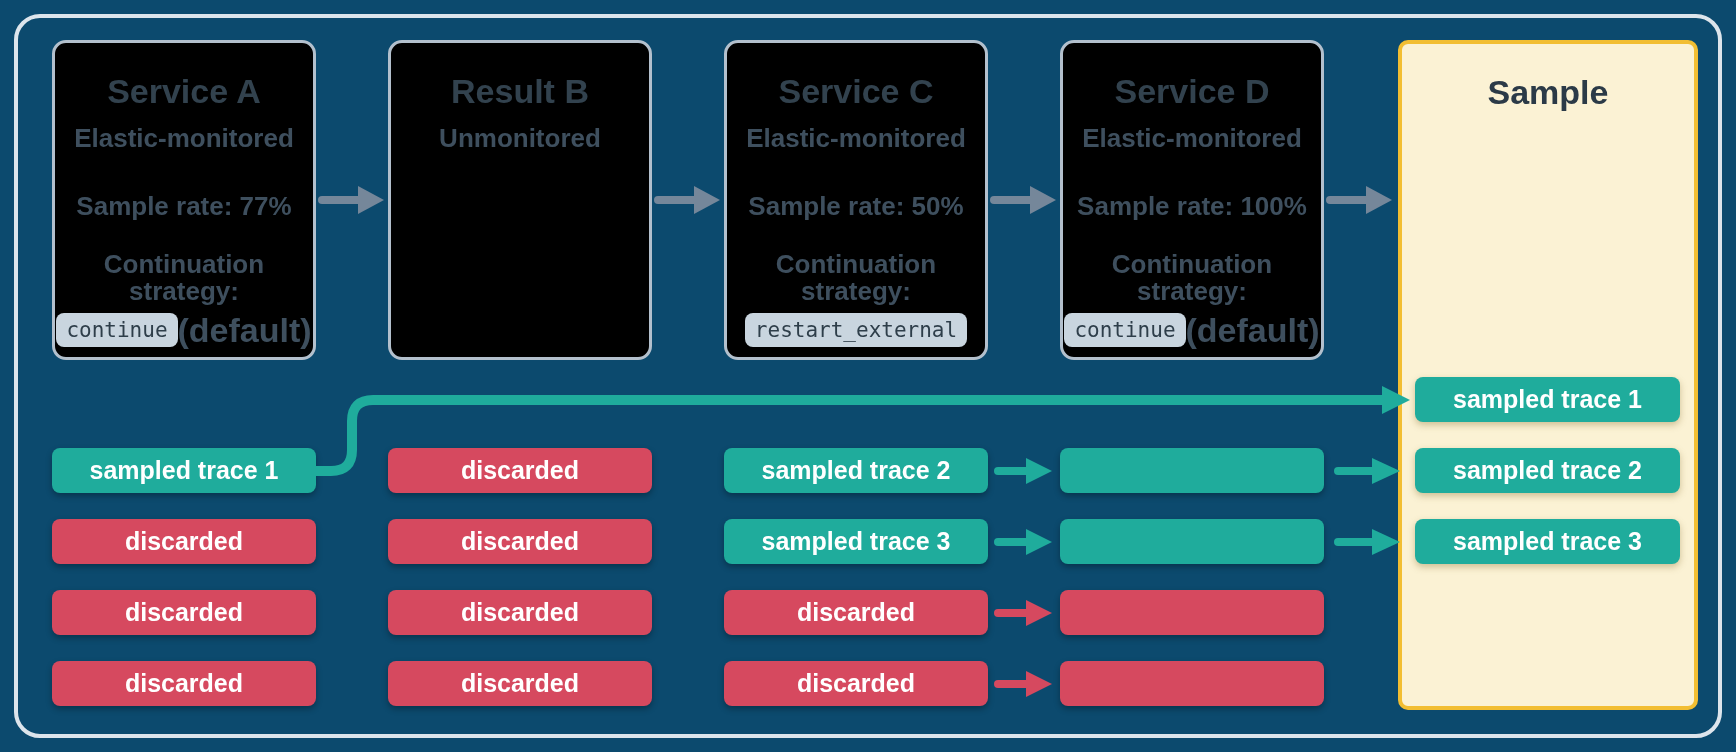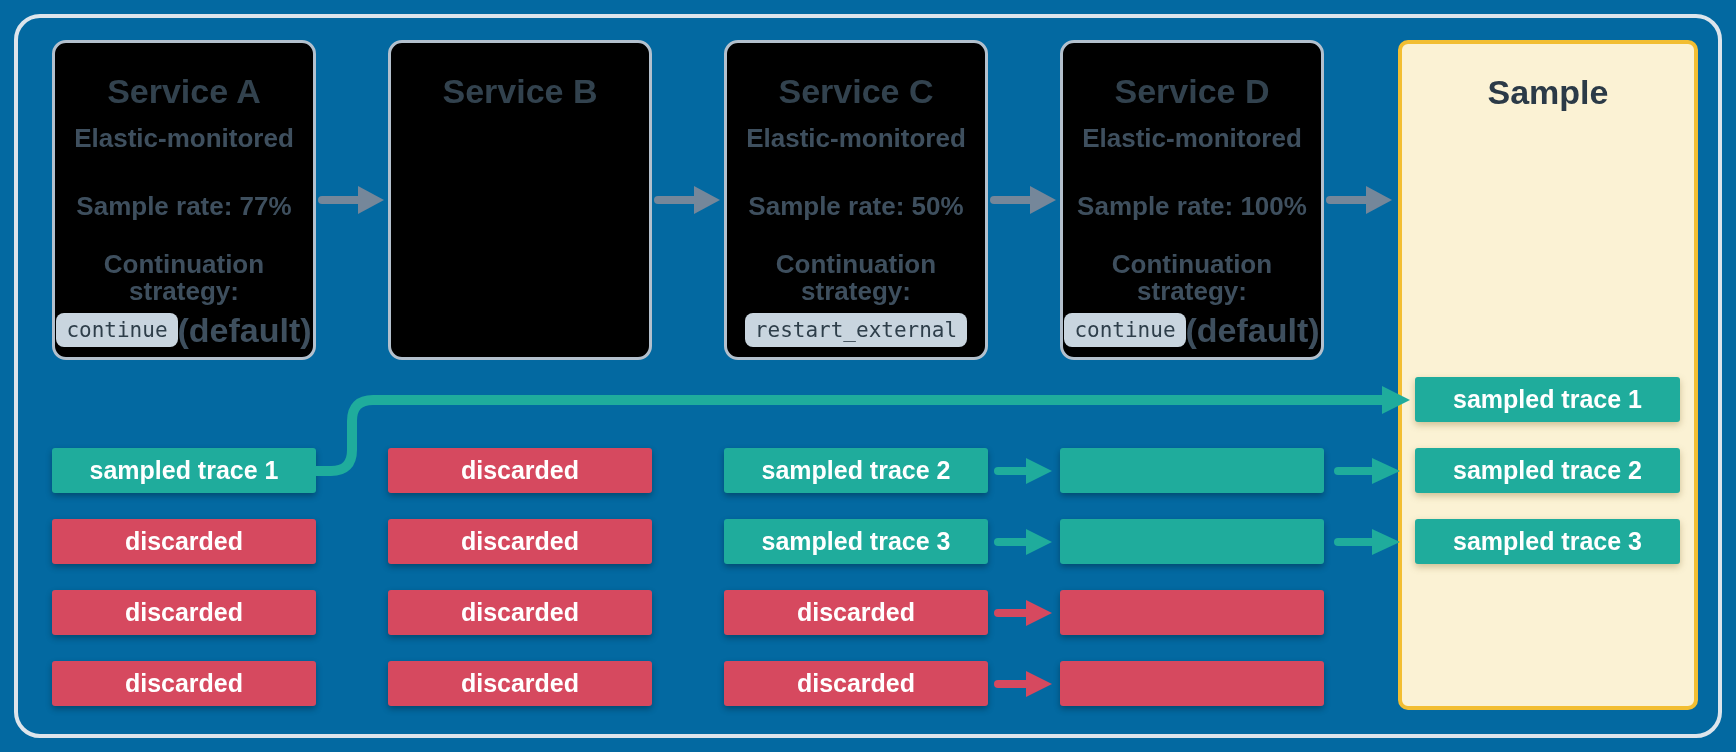--- a/index.html
+++ b/index.html
@@ -1,17 +1,17 @@
 <!DOCTYPE html>
 <html><head>
 <meta charset="utf-8">
 <style>
   html,body{margin:0;padding:0;background:#000;}
   .canvas{
-    position:relative;width:1736px;height:752px;background:#0369a1;overflow:hidden;
+    position:relative;width:1736px;height:752px;background:#0c4a6e;overflow:hidden;
     font-family:"Liberation Sans",sans-serif;
   }
   .outer-frame{
     position:absolute;left:14px;top:14px;width:1700px;height:716px;
     border:4px solid #dde5ec;border-radius:26px;
   }
   
   .service-box{
     position:absolute;top:40px;width:258px;height:314px;
     border:3px solid #b3c0cd;border-radius:14px;background:#000;
@@ -34,21 +34,21 @@
   .badge-suffix:empty{display:none;}
   
   .result-box{
     position:absolute;left:1398px;top:40px;width:292px;height:662px;
     border:4px solid #f2be32;border-radius:10px;background:#fbf2d4;
   }
   .result-title{position:absolute;top:26px;left:0;width:100%;text-align:center;
     font-size:34px;font-weight:bold;color:#2b3a47;line-height:44px;}
   
   .trace{
-    position:absolute;width:264px;height:45px;border-radius:3px;
+    position:absolute;width:264px;height:45px;border-radius:8px;
     display:flex;align-items:center;justify-content:center;
     font-size:25px;font-weight:bold;color:#ffffff;
     box-shadow:0 3px 6px rgba(0,0,0,0.30);
   }
   .trace.sampled{background:#1fac9c;}
   .trace.discarded{background:#d6495f;}
   .trace.in-result{width:265px;box-shadow:0 3px 7px rgba(120,95,30,0.35);}
   .arrows{position:absolute;left:0;top:0;pointer-events:none;z-index:5;}
 </style>
 </head>
@@ -63,21 +63,22 @@
     <div class="sv-sub">Elastic-monitored</div>
     <div class="sv-rate">Sample rate: 77%</div>
     <div class="sv-cont">Continuation strategy:</div>
     <div class="sv-badges">
       <span class="code-badge">continue</span>
       <span class="badge-suffix">(default)</span>
     </div>
   </div>
 
   <div class="service-box" style="left:388px;">
-    <div class="sv-title">Service B</div>
+    <div class="sv-title">Result B</div>
+    <div class="sv-sub">Unmonitored</div>
   </div>
 
   <div class="service-box" style="left:724px;">
     <div class="sv-title">Service C</div>
     <div class="sv-sub">Elastic-monitored</div>
     <div class="sv-rate">Sample rate: 50%</div>
     <div class="sv-cont">Continuation strategy:</div>
     <div class="sv-badges">
       <span class="code-badge">restart_external</span>
 

